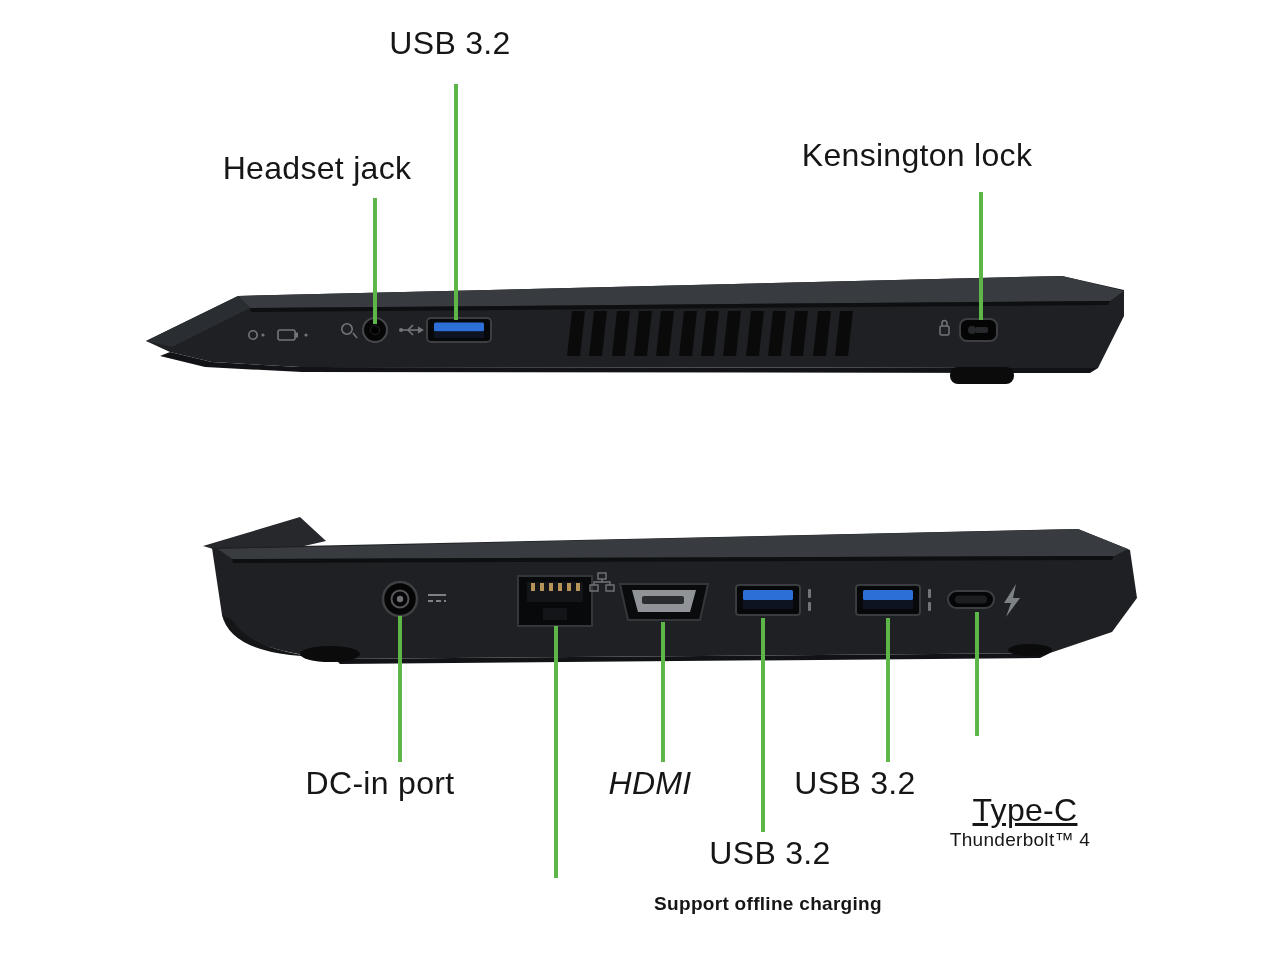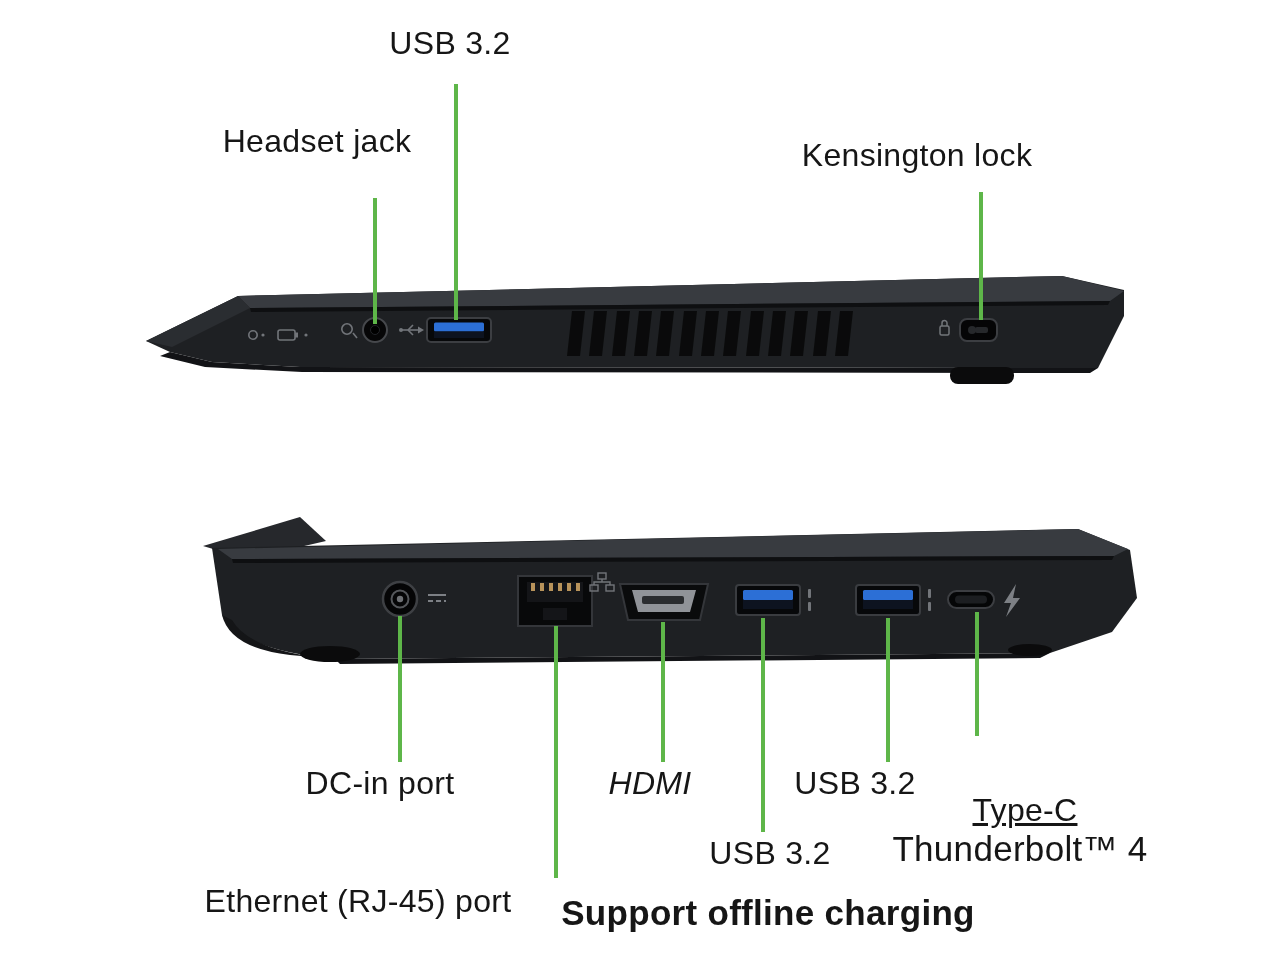--- a/index.html
+++ b/index.html
@@ -10,21 +10,21 @@
   }
   svg.illustration { position:absolute; left:0; top:0; z-index:1; }
   .callout-line {
     position:absolute; width:4px; background:#5eb649; z-index:3;
   }
   .label {
     position:absolute; transform:translateX(-50%);
     white-space:nowrap; color:#161616; font-size:32px;
     letter-spacing:0.3px; z-index:4; line-height:1.1;
   }
-  .label.small { font-size:35px; }
+  .label.small { font-size:19px; }
 </style>
 </head>
 <body>
 
 <div class="canvas">
 
   <svg class="illustration" width="1280" height="960" viewBox="0 0 1280 960">
 
     <g>
 
@@ -190,25 +190,24 @@
   <div class="callout-line" style="left:979px; top:192px; height:128px;"></div>
 
   <div class="callout-line" style="left:398px; top:616px; height:146px;"></div>
   <div class="callout-line" style="left:554px; top:626px; height:252px;"></div>
   <div class="callout-line" style="left:661px; top:622px; height:140px;"></div>
   <div class="callout-line" style="left:761px; top:618px; height:214px;"></div>
   <div class="callout-line" style="left:886px; top:618px; height:144px;"></div>
   <div class="callout-line" style="left:975px; top:612px; height:124px;"></div>
 
   <div class="label" style="left:450px;  top:26px;">USB 3.2</div>
-  <div class="label" style="left:317px;  top:124px;">Headset jack</div>
+  <div class="label" style="left:317px;  top:151px;">Headset jack</div>
   <div class="label" style="left:917px;  top:138px;">Kensington lock</div>
 
   <div class="label" style="left:380px;  top:766px;">DC-in port</div>
   <div class="label" style="left:650px;  top:766px;font-style:italic;">HDMI</div>
   <div class="label" style="left:855px;  top:766px;">USB 3.2</div>
   <div class="label" style="left:1025px; top:793px;text-decoration:underline;">Type-C</div>
   <div class="label small" style="left:1020px; top:830px;">Thunderbolt™ 4</div>
   <div class="label" style="left:770px;  top:836px;">USB 3.2</div>
   <div class="label small" style="left:768px; top:894px;font-weight:bold;">Support offline charging</div>
-  <div class="label" style="left:358px;  top:884px;">Ethernet (RJ-45) port</div>
 
 </div>
 
 </body></html>

